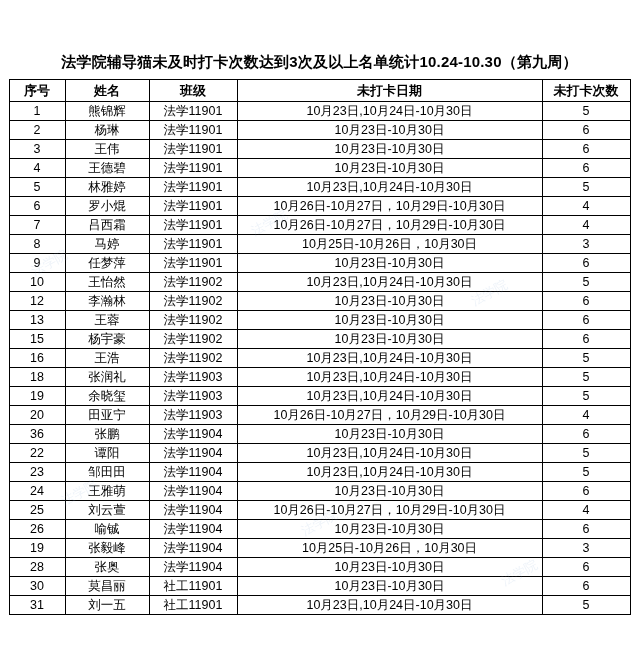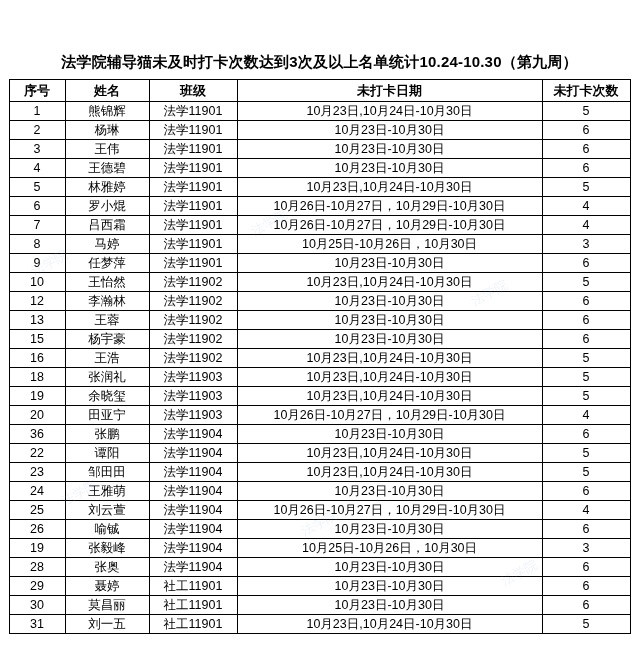--- a/index.html
+++ b/index.html
@@ -282,27 +282,20 @@
           <td>3</td>
         </tr>
         <tr>
           <td>28</td>
           <td>张奥</td>
           <td>法学11904</td>
           <td>10月23日-10月30日</td>
           <td>6</td>
         </tr>
         <tr>
-          <td>29</td>
-          <td>聂婷</td>
-          <td>社工11901</td>
-          <td>10月23日-10月30日</td>
-          <td>6</td>
-        </tr>
-        <tr>
           <td>30</td>
           <td>莫昌丽</td>
           <td>社工11901</td>
           <td>10月23日-10月30日</td>
           <td>6</td>
         </tr>
         <tr>
           <td>31</td>
           <td>刘一五</td>
           <td>社工11901</td>

